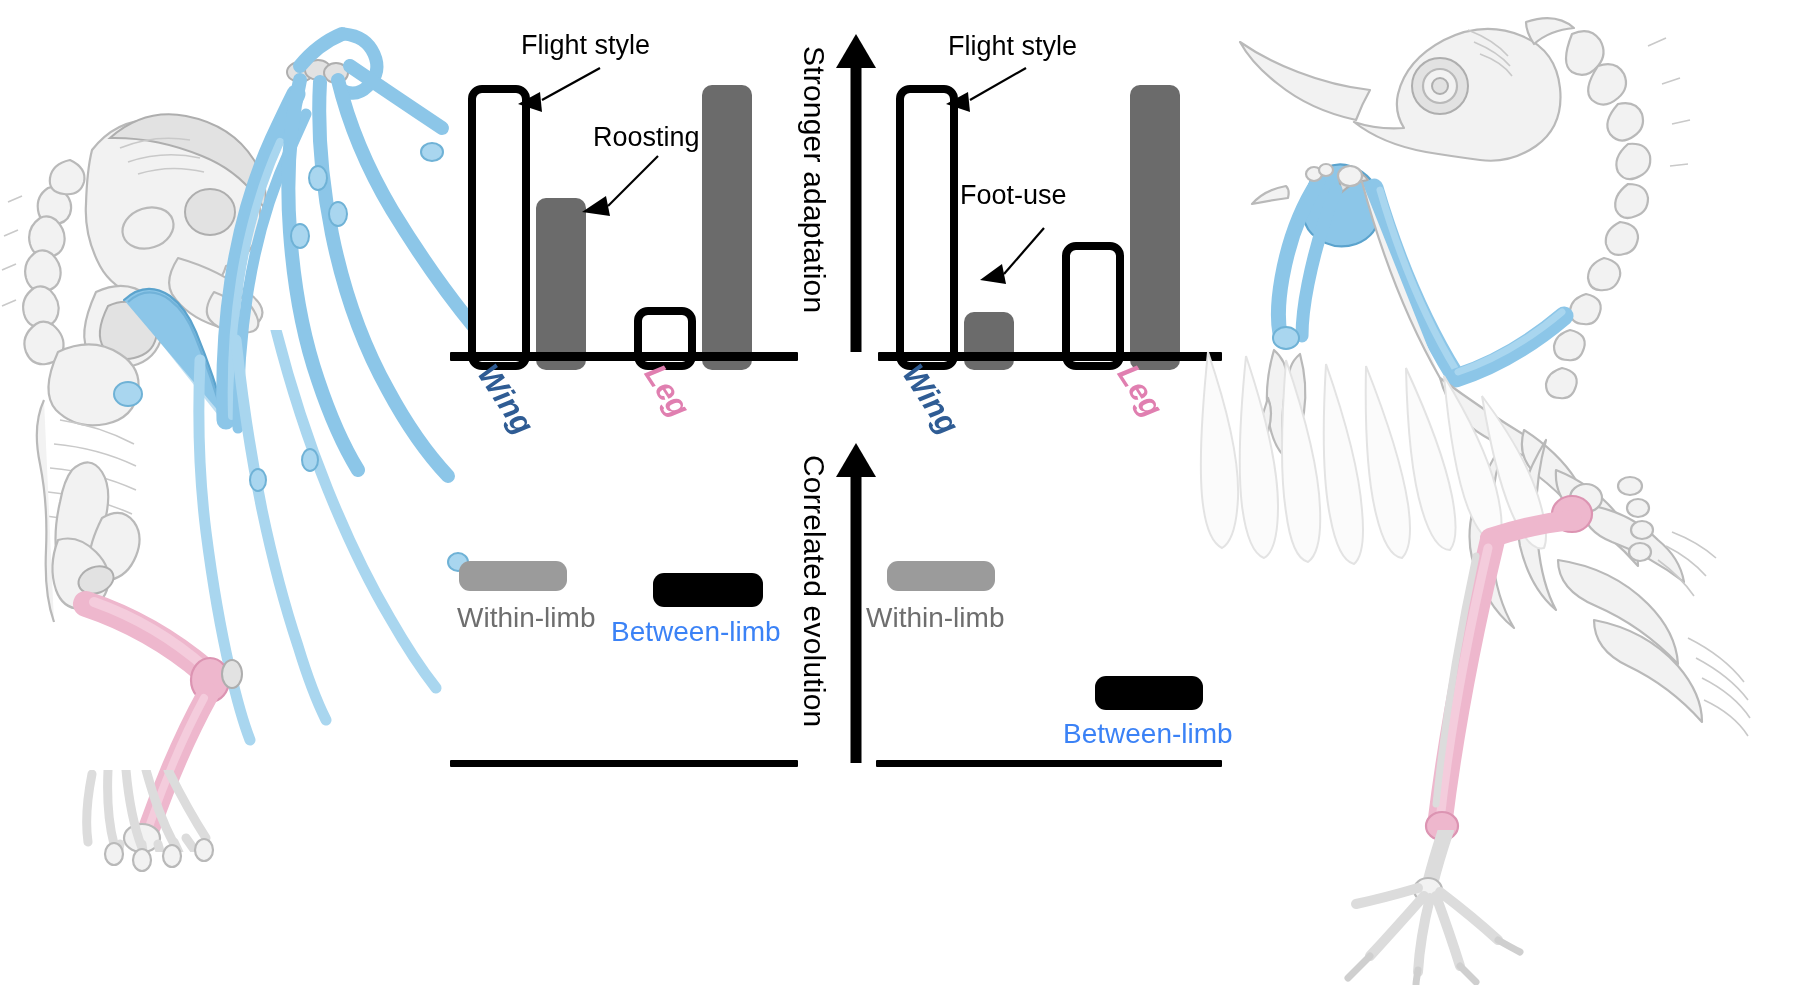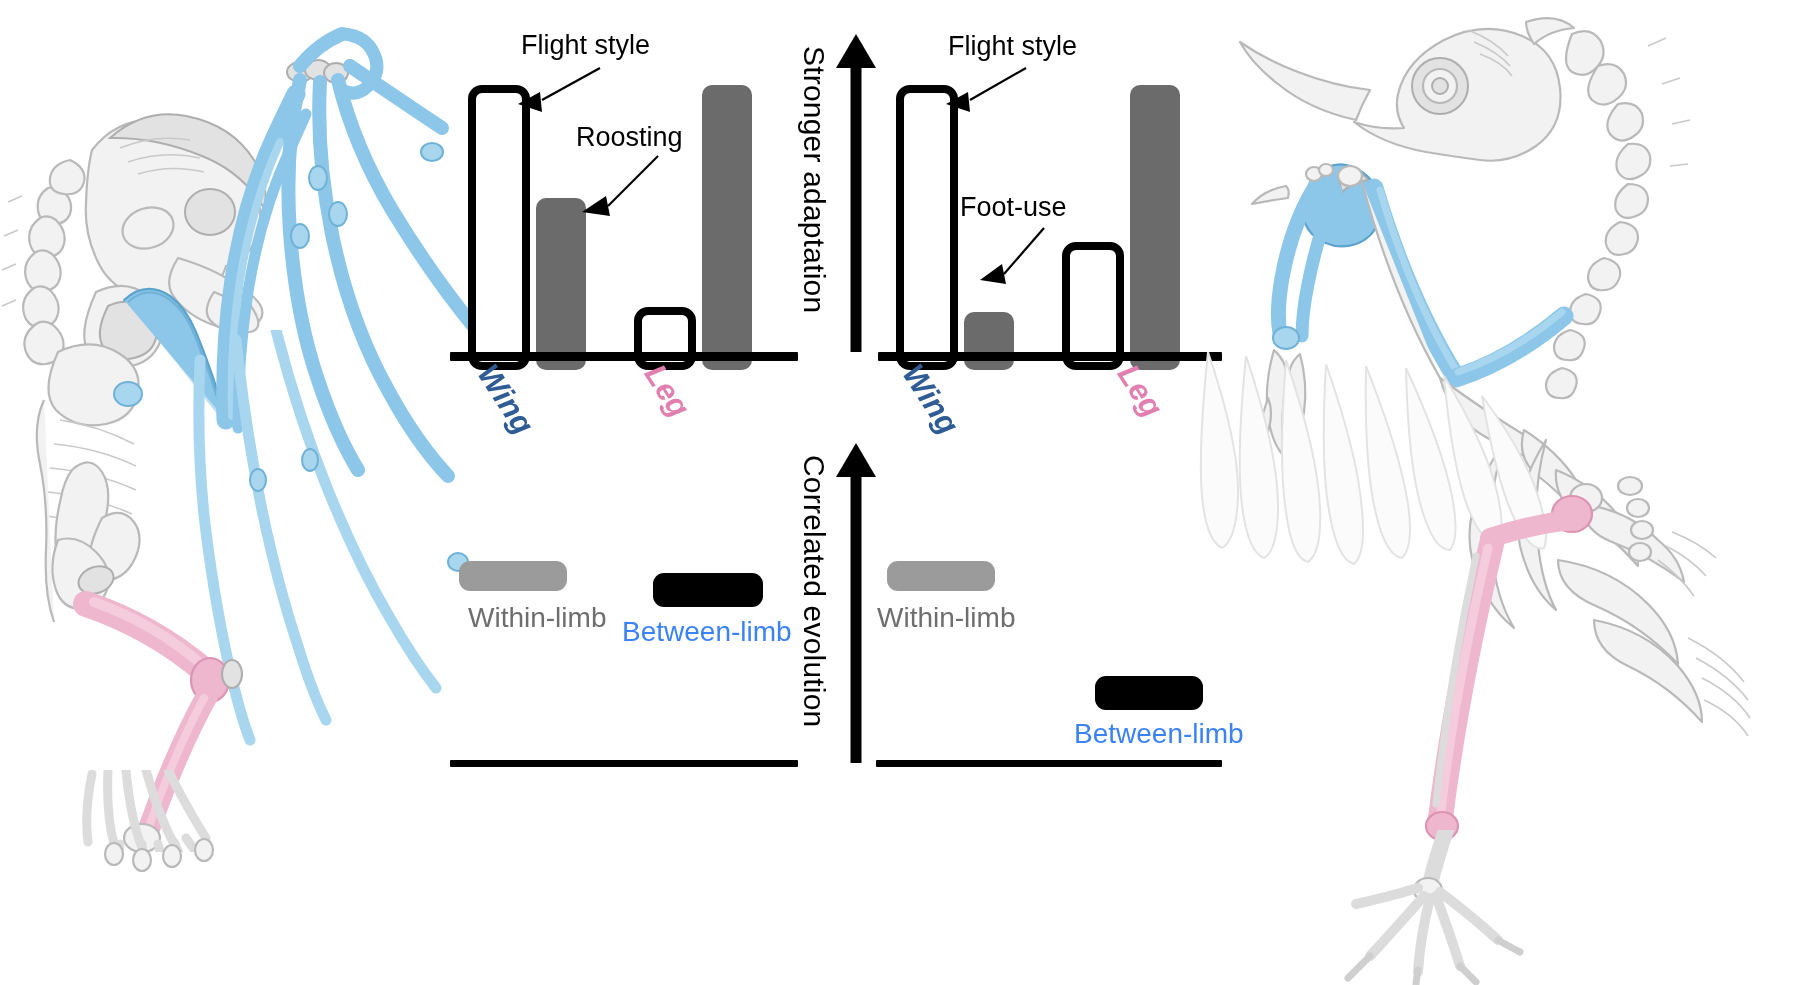--- a/index.html
+++ b/index.html
@@ -31,21 +31,21 @@
   .annoSvg{position:absolute;overflow:visible;pointer-events:none;}
 
   
   .catLabel{position:absolute;font-size:31px;font-weight:bold;font-style:italic;
         white-space:nowrap;transform-origin:left top;}
   .catWing{color:#2f5c94;}
   .catLeg{color:#e07fb0;}
 
   
   .legSwatch{position:absolute;border-radius:11px;}
-  .legText{position:absolute;font-size:28px;white-space:nowrap;margin-left:11px;}
+  .legText{position:absolute;font-size:28px;white-space:nowrap;}
   .legText.within{color:#6e6e6e;}
   .legText.between{color:#3b82f6;}
 
   
   .skel{position:absolute;}
   .bone{fill:#f2f2f2;stroke:#b9b9b9;stroke-width:2.2;stroke-linejoin:round;}
   .boneDk{fill:#e2e2e2;stroke:#aeaeae;stroke-width:2;}
   .blue{fill:#8cc6e8;stroke:#5ba3cd;stroke-width:2.2;stroke-linejoin:round;}
   .blueL{fill:#a9d6ef;stroke:#6fb2d6;stroke-width:2;}
   .pink{fill:#eeb7cd;stroke:#dc94b2;stroke-width:2.2;stroke-linejoin:round;}
@@ -186,21 +186,21 @@
 
   <div class="catLabel catWing" style="left:500px;top:358px;transform:rotate(57deg);">Wing</div>
   <div class="catLabel catLeg" style="left:667px;top:358px;transform:rotate(57deg);">Leg</div>
 
   <div class="annoText" style="left:521px;top:30px;">Flight style</div>
   <svg class="annoSvg" style="left:500px;top:60px;" width="120" height="60" viewBox="0 0 120 60">
     <line x1="100" y1="8" x2="42" y2="40" stroke="#000" stroke-width="2.2"></line>
     <polygon points="40,32 18,44 42,52" fill="#000"></polygon>
   </svg>
 
-  <div class="annoText" style="left:576px;top:122px;">Roosting</div>
+  <div class="annoText" style="left:593px;top:122px;">Roosting</div>
   <svg class="annoSvg" style="left:560px;top:150px;" width="120" height="80" viewBox="0 0 120 80">
     <line x1="98" y1="6" x2="48" y2="56" stroke="#000" stroke-width="2.2"></line>
     <polygon points="46,46 22,62 50,66" fill="#000"></polygon>
   </svg>
 
   <div class="axisArrow" style="left:835px;top:34px;width:42px;height:318px;">
     <div class="shaft" style="height:292px;"></div>
     <div class="head"></div>
   </div>
   <div class="axisLabel" style="left:797px;top:46px;">Stronger adaptation</div>
@@ -215,21 +215,21 @@
 
   <div class="catLabel catWing" style="left:925px;top:358px;transform:rotate(57deg);">Wing</div>
   <div class="catLabel catLeg" style="left:1140px;top:358px;transform:rotate(57deg);">Leg</div>
 
   <div class="annoText" style="left:948px;top:31px;">Flight style</div>
   <svg class="annoSvg" style="left:930px;top:60px;" width="120" height="60" viewBox="0 0 120 60">
     <line x1="96" y1="8" x2="40" y2="40" stroke="#000" stroke-width="2.2"></line>
     <polygon points="38,32 16,44 40,52" fill="#000"></polygon>
   </svg>
 
-  <div class="annoText" style="left:960px;top:192px;">Foot-use</div>
+  <div class="annoText" style="left:960px;top:180px;">Foot-use</div>
   <svg class="annoSvg" style="left:960px;top:222px;" width="110" height="80" viewBox="0 0 110 80">
     <line x1="84" y1="6" x2="44" y2="52" stroke="#000" stroke-width="2.2"></line>
     <polygon points="42,42 20,58 46,62" fill="#000"></polygon>
   </svg>
 
   <div class="axisArrow" style="left:835px;top:443px;width:42px;height:320px;">
     <div class="shaft" style="height:294px;"></div>
     <div class="head"></div>
   </div>
   <div class="axisLabel" style="left:797px;top:455px;">Correlated evolution</div>

